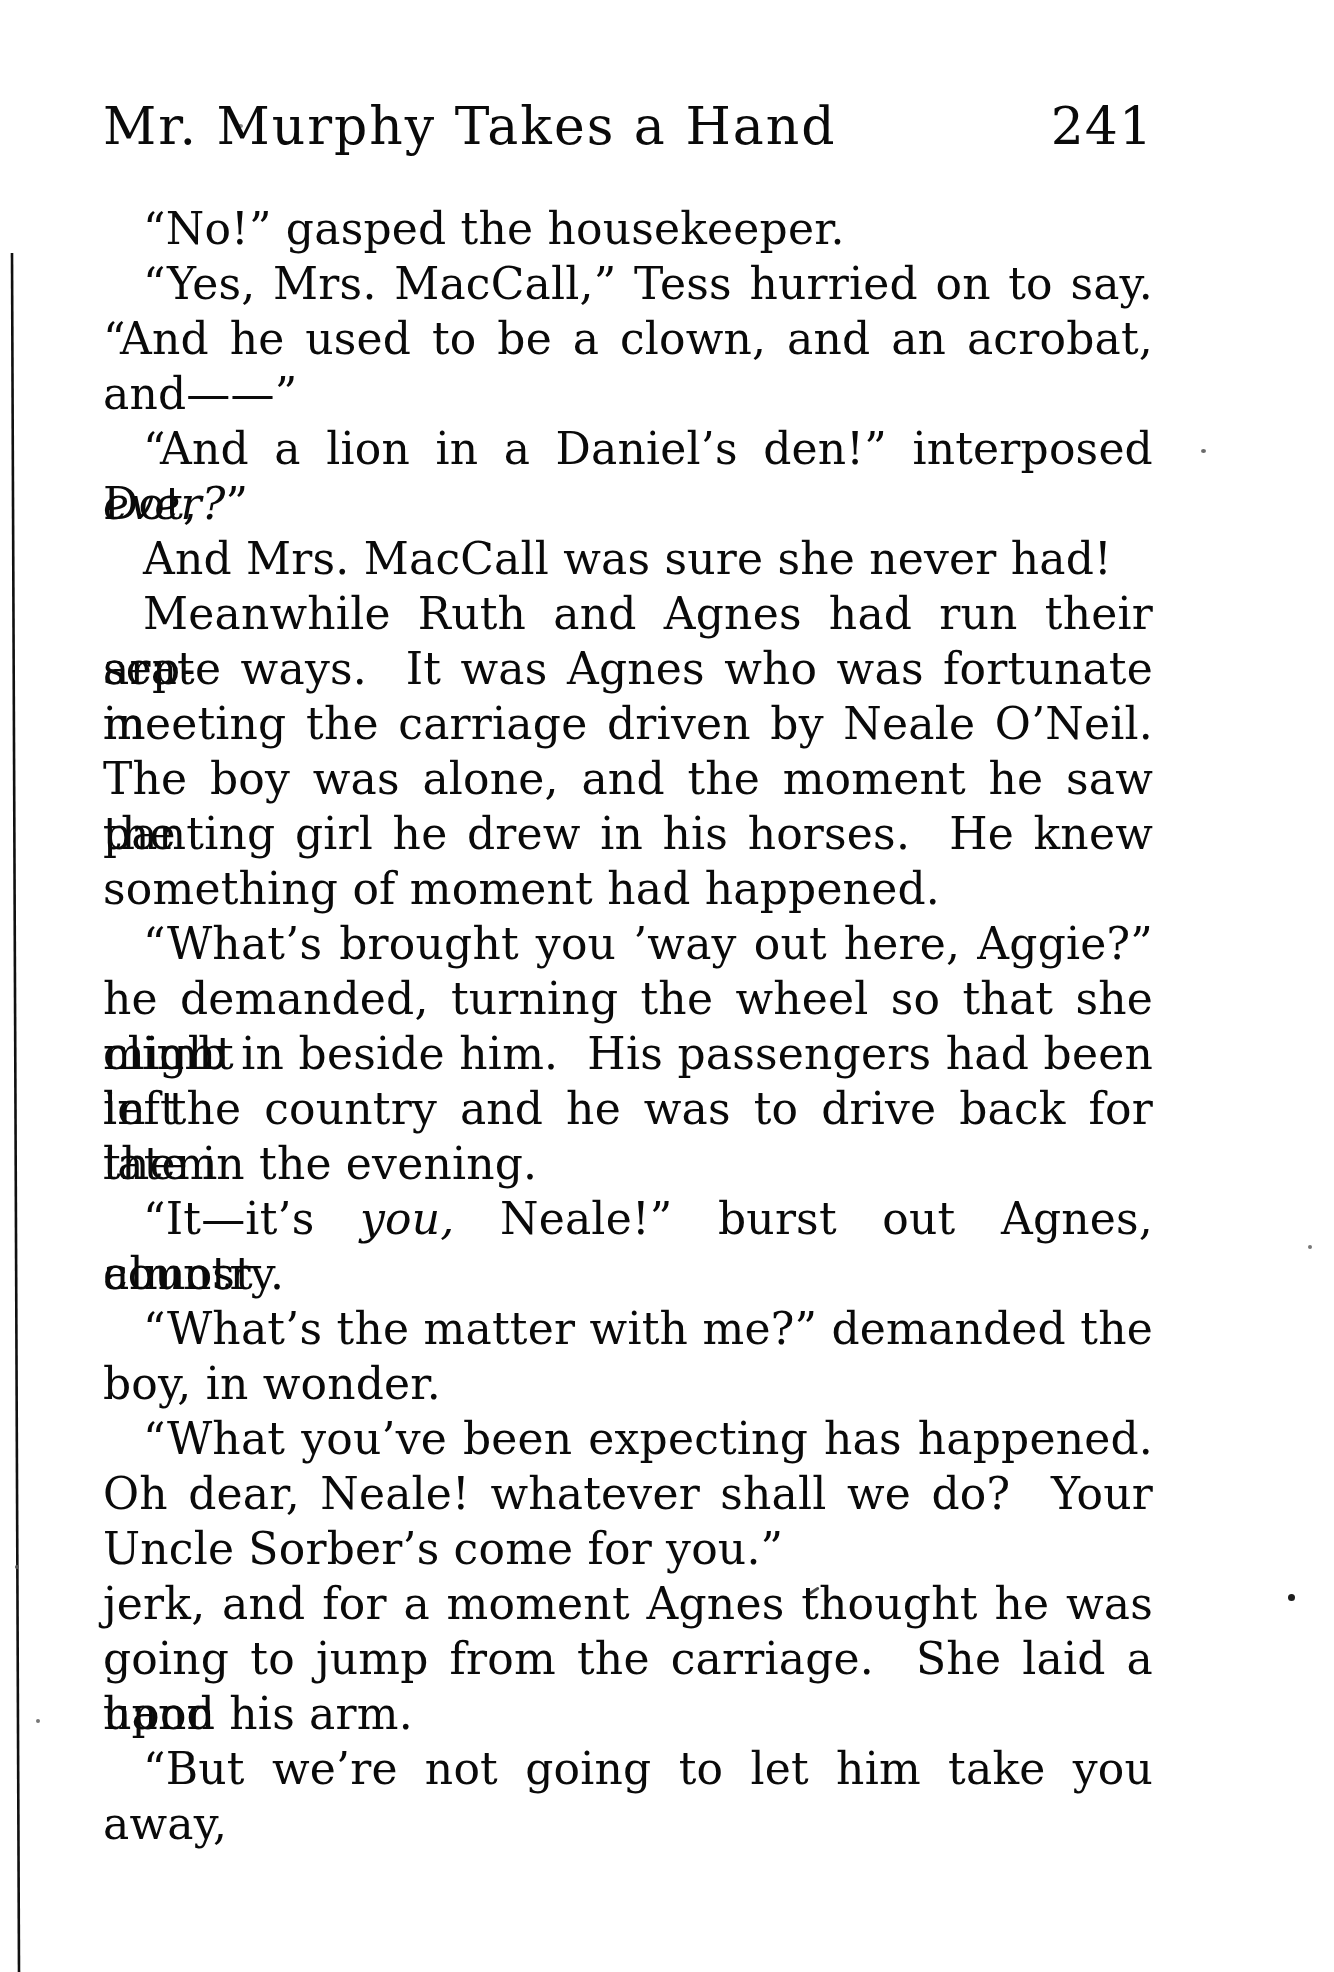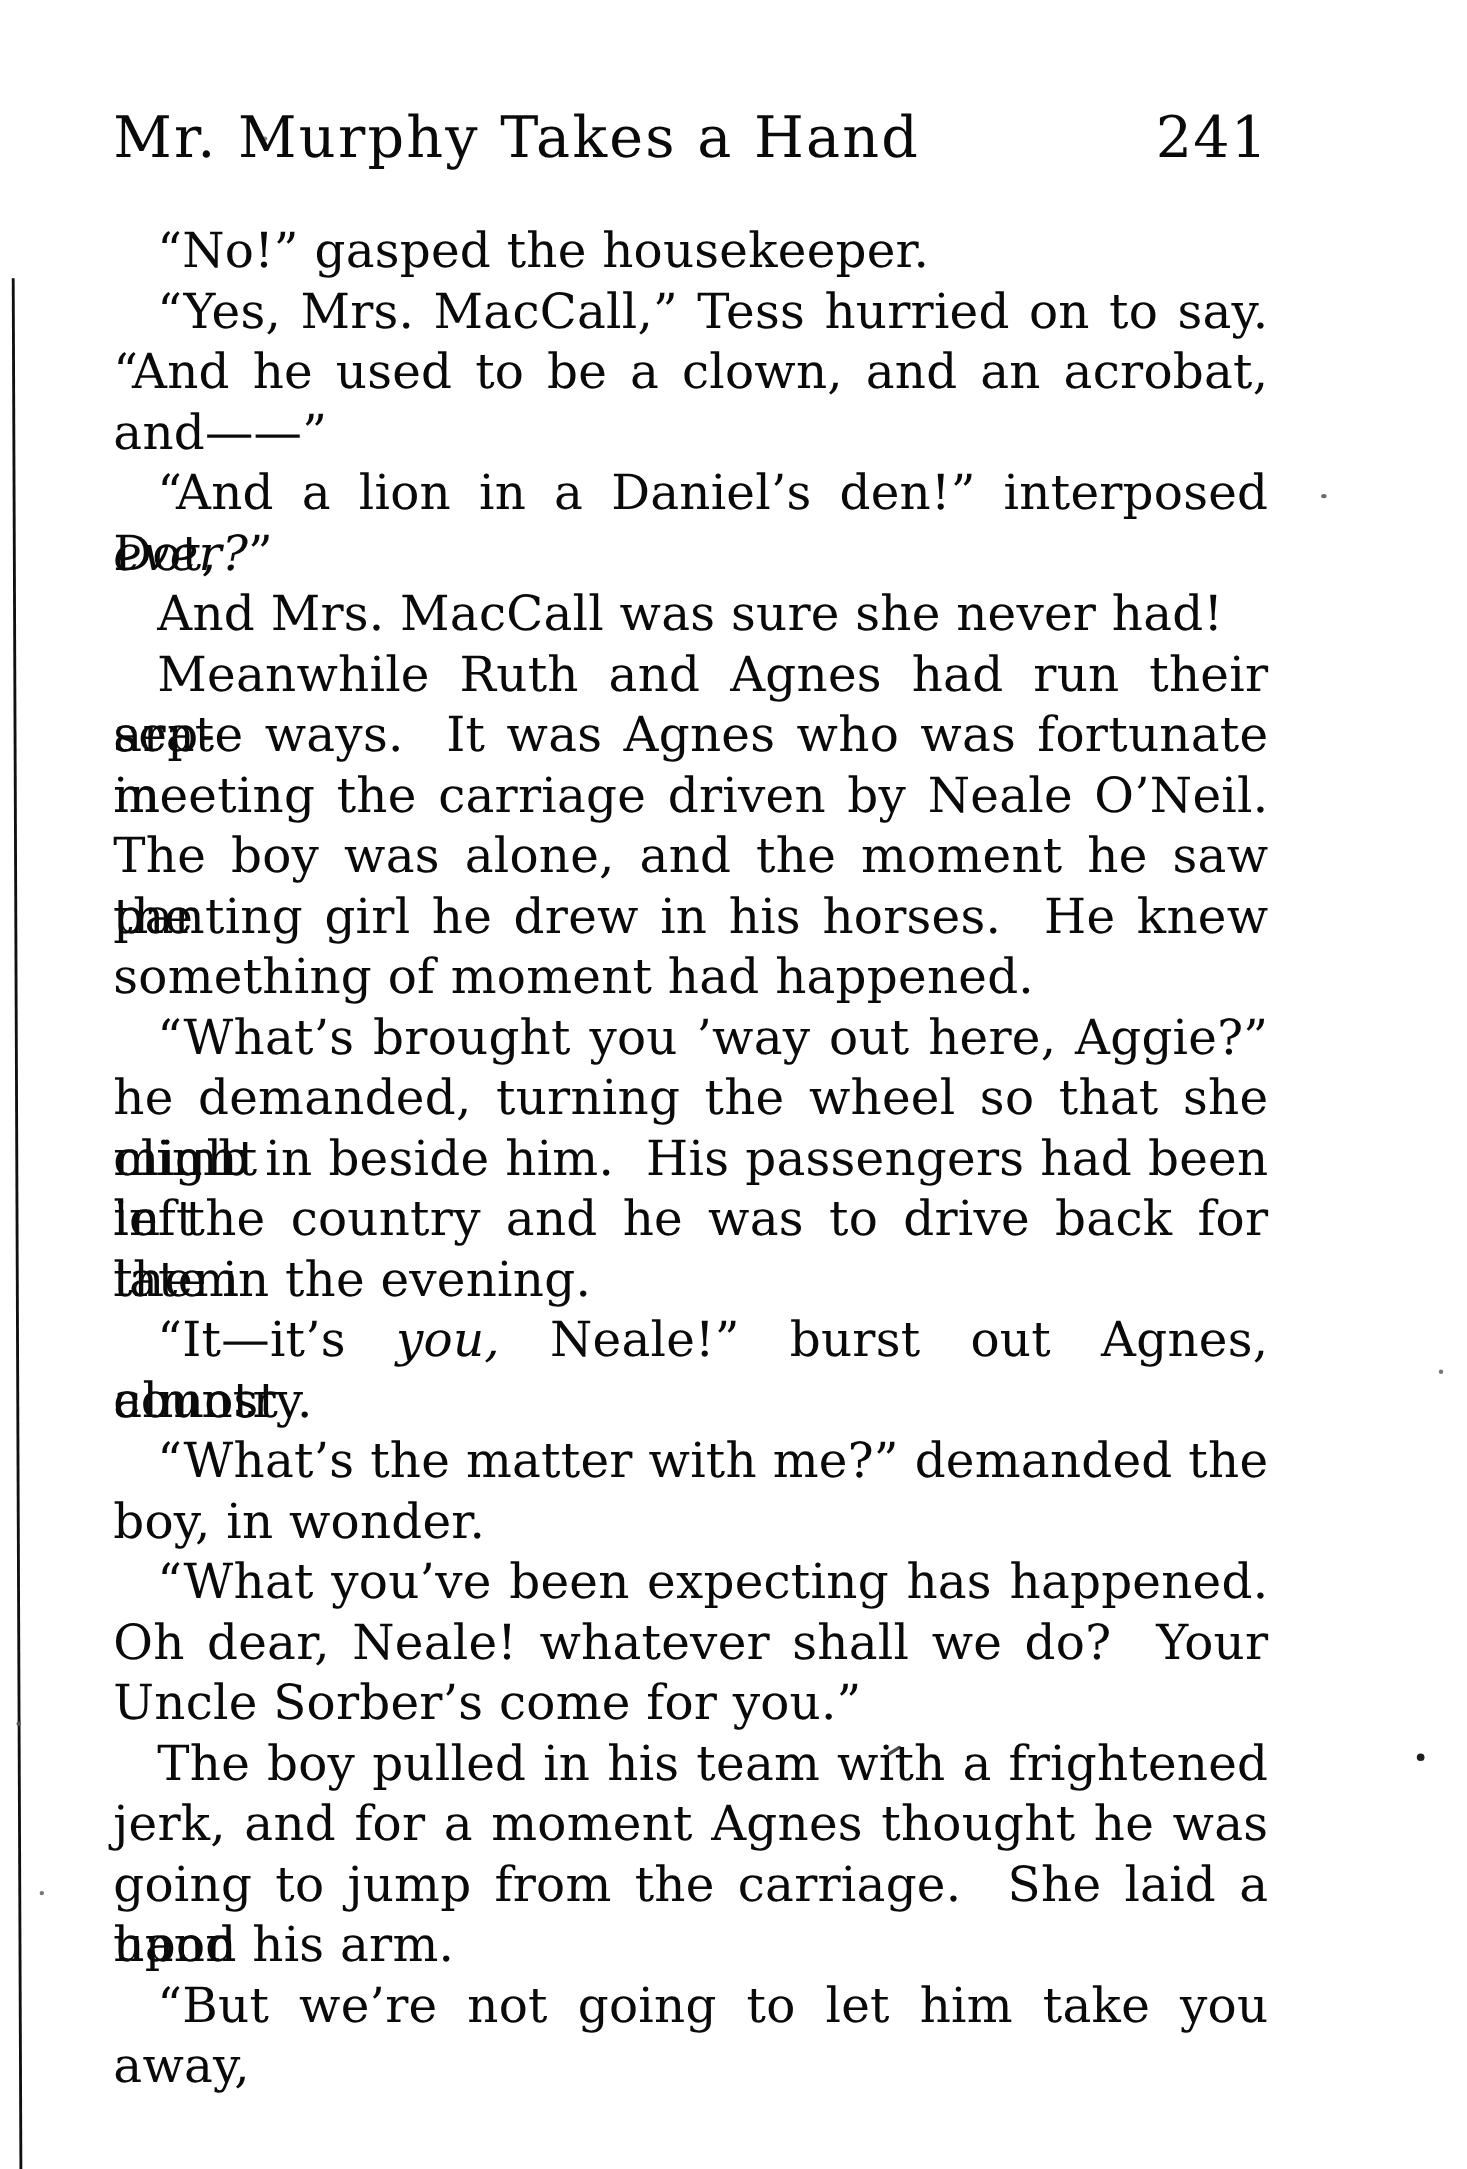--- a/index.html
+++ b/index.html
@@ -131,21 +131,20 @@
         <div class="line just"><span>climb in beside him.&nbsp; His passengers had been left</span></div>
         <div class="line just"><span>in the country and he was to drive back for them</span></div>
         <div class="line"><span>late in the evening.</span></div>
         <div class="line indent just"><span>“It—it’s </span><span class="it">you,</span><span> Neale!” burst out Agnes, almost</span></div>
         <div class="line"><span>country.</span></div>
         <div class="line indent just"><span>“What’s the matter with me?” demanded the</span></div>
         <div class="line"><span>boy, in wonder.</span></div>
         <div class="line indent just"><span>“What you’ve been expecting has happened.</span></div>
         <div class="line just"><span>Oh dear, Neale! whatever shall we do?&nbsp; Your</span></div>
         <div class="line"><span>Uncle Sorber’s come for you.”</span></div>
-        <div class="line indent just"><span>The boy pulled in his team with a frightened</span></div>
         <div class="line just"><span>jerk, and for a moment Agnes thought he was</span></div>
         <div class="line just"><span>going to jump from the carriage.&nbsp; She laid a hand</span></div>
         <div class="line"><span>upon his arm.</span></div>
         <div class="line indent just"><span>“But we’re not going to let him take you away,</span></div>
       </div>
   </div>
 
 </div>
 
 </body></html>

